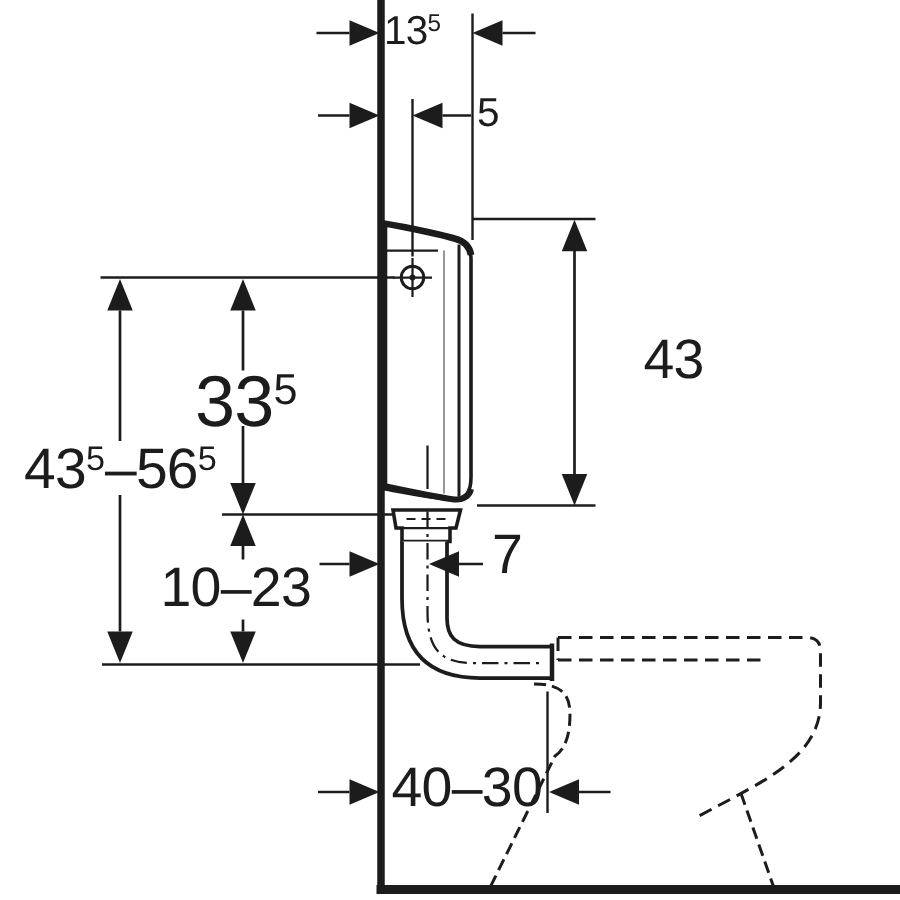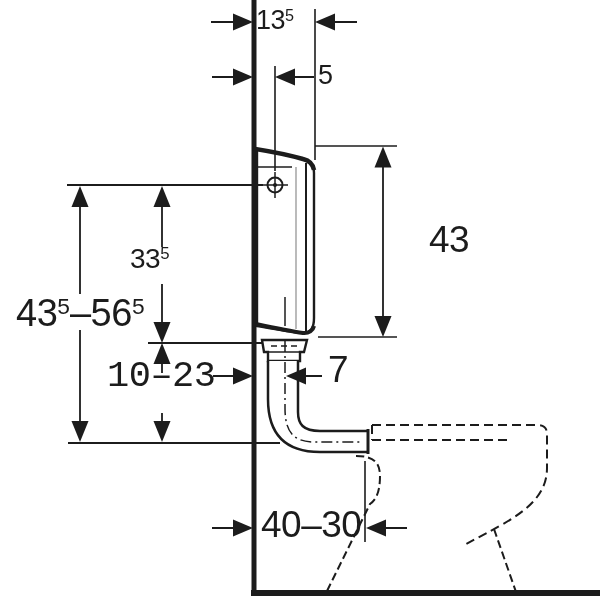--- a/index.html
+++ b/index.html
@@ -13,21 +13,21 @@
   svg .s  { stroke:var(--line); fill:none; }
   svg .f  { fill:var(--line); stroke:none; }
   svg .wf { fill:#ffffff; }
   .lbl {
     position:absolute; line-height:1; color:var(--line);
     letter-spacing:-0.5px; white-space:nowrap;
   }
   .lbl sup { font-size:0.6em; vertical-align:0.52em; letter-spacing:0; }
   .f27 { font-size:27px; }
   .f33 { font-size:38px; }
-  .f36 { font-size:28px; }
+  .f36 { font-size:48px; }
   .f37 { font-size:37px; }
 </style>
 </head>
 <body>
 
 <div class="stage">
 
   <svg width="600" height="600" viewBox="0 0 600 600">
 
     <g>
@@ -142,19 +142,19 @@
   <div class="lbl f27" style="left:256px; top:7px;"><span>13</span><sup>5</sup></div>
 
   <div class="lbl f27" style="left:318px; top:62px;"><span>5</span></div>
 
   <div class="lbl f37" style="left:429px; top:221px;"><span>43</span></div>
 
   <div class="lbl f36" style="left:130px; top:245px;"><span>33</span><sup>5</sup></div>
 
   <div class="lbl f33" style="left:16px; top:294px;"><span>43</span><sup>5</sup><span>–56</span><sup>5</sup></div>
 
-  <div class="lbl f37" style="left:107px; top:358px;font-family:Liberation Mono, monospace;"><span>10–23</span></div>
+  <div class="lbl f37" style="left:107px; top:373px;"><span>10–23</span></div>
 
   <div class="lbl f37" style="left:328px; top:351px;"><span>7</span></div>
 
   <div class="lbl f37" style="left:261px; top:506px;"><span>40–30</span></div>
 
 </div>
 
 </body></html>

